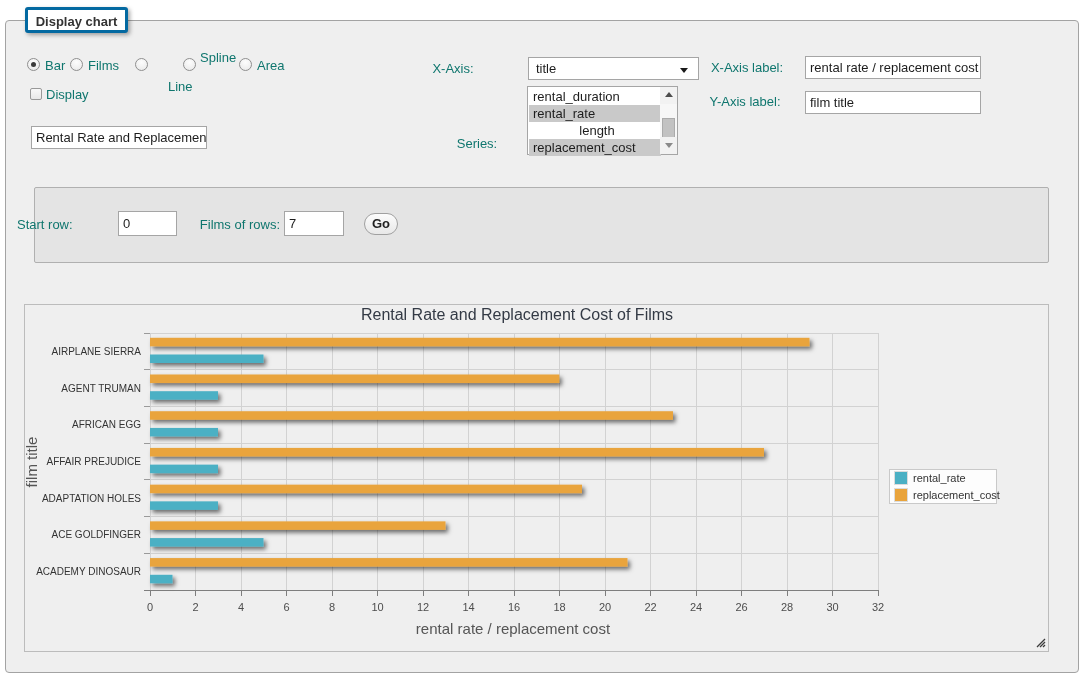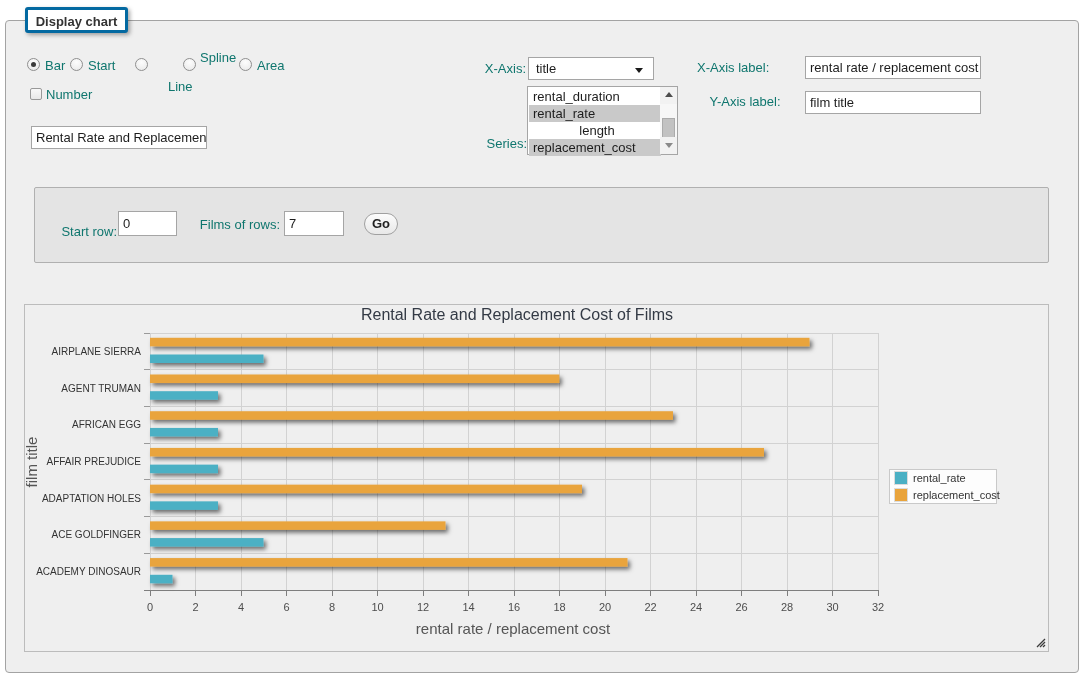--- a/index.html
+++ b/index.html
@@ -7,21 +7,21 @@
 body { position:relative; overflow:hidden; }
 .abs { position:absolute; }
 #fieldset { left:5px; top:20px; width:1074px; height:653px; background:#efefef; border:1px solid #a3a3a3; border-radius:4px; }
 #legendbox { left:25px; top:7px; width:103px; height:26px; background:#fff; border:3px solid #0369a1; border-radius:3px; box-shadow:2px 2px 4px rgba(0,0,0,0.35); font-size:13px; font-weight:bold; color:#333; text-align:center; line-height:24px; }
 .lbl { font-size:13px; color:#0f766e; }
 .radio { width:13px; height:13px; border-radius:50%; border:1px solid #8f8f8f; background:radial-gradient(circle at 50% 30%, #fdfdfd 0%, #ececec 80%); }
 .radio.checked::after { content:""; position:absolute; left:3px; top:3px; width:5px; height:5px; border-radius:50%; background:#3b3b3b; }
 .checkbox { width:12px; height:12px; border:1px solid #999; background:linear-gradient(#f8f8f8,#e8e8e8); border-radius:2px; }
 .tinput { background:#fff; border:1px solid #a5a5a5; font-size:13px; color:#1d1d1d; line-height:21px; padding:0 0 0 4px; white-space:nowrap; overflow:hidden; }
 
-#xsel { left:528px; top:57px; width:126px; height:23px; background:#fff; border:1px solid #a5a5a5; }
+#xsel { left:528px; top:57px; width:171px; height:23px; background:#fff; border:1px solid #a5a5a5; }
 #xsel .txt { position:absolute; left:7px; top:3px; font-size:13px; color:#1d1d1d; }
 #xsel .arr { position:absolute; right:10px; top:10px; width:0; height:0; border-left:4.5px solid transparent; border-right:4.5px solid transparent; border-top:5px solid #1a1a1a; }
 
 #listbox { left:527px; top:86px; width:151px; height:69px; background:#fff; border:1px solid #a5a5a5;padding-left:48px; }
 .opt { position:absolute; left:1px; width:132px; height:17px; font-size:13px; color:#1d1d1d; padding-left:4px; line-height:17px; white-space:nowrap; }
 .opt.sel { background:#c9c9c9; }
 #sbar { position:absolute; right:0; top:0; width:17px; height:67px; background:#f7f7f7; }
 .sbtn { position:absolute; left:0; width:17px; height:17px; background:#f2f2f2; }
 .sarr { position:absolute; left:4.5px; width:0; height:0; border-left:4px solid transparent; border-right:4px solid transparent; }
 #sthumb { position:absolute; left:2px; top:31px; width:13px; height:21px; background:#c2c2c2; border:1px solid #ababab; }
@@ -32,62 +32,62 @@
 #chartbox { left:24px; top:304px; width:1025px; height:348px; background:#efefef; border:1px solid #bcbcbc; }
 </style>
 </head>
 <body>
 <div class="abs" id="fieldset"></div>
 <div class="abs" id="legendbox">Display chart</div>
 
 <div class="abs radio checked" style="left:27px;top:58px;"></div>
 <div class="abs lbl" style="left:45px;top:58px;">Bar</div>
 <div class="abs radio" style="left:70px;top:58px;"></div>
-<div class="abs lbl" style="left:88px;top:58px;">Start</div>
+<div class="abs lbl" style="left:88px;top:58px;">Films</div>
 <div class="abs radio" style="left:135px;top:58px;"></div>
 <div class="abs lbl" style="left:168px;top:58px;margin-top:21px;">Line</div>
 <div class="abs radio" style="left:183px;top:58px;"></div>
 <div class="abs lbl" style="left:200px;top:50px;">Spline</div>
 <div class="abs radio" style="left:239px;top:58px;"></div>
 <div class="abs lbl" style="left:257px;top:58px;">Area</div>
 
 <div class="abs checkbox" style="left:30px;top:88px;"></div>
-<div class="abs lbl" style="left:46px;top:87px;">Number</div>
+<div class="abs lbl" style="left:46px;top:87px;">Display</div>
 
 <div class="abs tinput" style="left:31px;top:126px;width:176px;height:23px;">Rental Rate and Replacement Cost of Films</div>
 
-<div class="abs lbl" style="left:426px;top:61px;width:100px;text-align:right;">X-Axis:</div>
+<div class="abs lbl" style="left:403px;top:61px;width:100px;text-align:center;">X-Axis:</div>
 <div class="abs" id="xsel">
     <span class="txt">title</span>
     <span class="arr"></span>
   </div>
-<div class="abs lbl" style="left:697px;top:60px;width:100px;text-align:left;">X-Axis label:</div>
+<div class="abs lbl" style="left:697px;top:60px;width:100px;text-align:center;">X-Axis label:</div>
 <div class="abs tinput" style="left:805px;top:56px;width:176px;height:23px;">rental rate / replacement cost</div>
 
-<div class="abs lbl" style="left:427px;top:136px;width:100px;text-align:right;">Series:</div>
+<div class="abs lbl" style="left:427px;top:136px;width:100px;text-align:center;">Series:</div>
 <div class="abs" id="listbox">
   <div class="opt" style="top:1px;">rental_duration</div>
   <div class="opt sel" style="top:18px;">rental_rate</div>
   <div class="opt" style="top:35px;text-align:center;">length</div>
   <div class="opt sel" style="top:52px;">replacement_cost</div>
   <div id="sbar">
     <div class="sbtn" style="top:0;">
         <span class="sarr" style="top:5px;border-bottom:5px solid #4d4d4d;"></span>
       </div>
     <div id="sthumb"></div>
     <div class="sbtn" style="bottom:0;">
         <span class="sarr" style="top:6px;border-top:5px solid #8a8a8a;"></span>
       </div>
   </div>
 </div>
 <div class="abs lbl" style="left:695px;top:94px;width:100px;text-align:center;">Y-Axis label:</div>
 <div class="abs tinput" style="left:805px;top:91px;width:176px;height:23px;">film title</div>
 
 <div class="abs" id="graybox"></div>
-<div class="abs lbl" style="left:17px;top:224px;width:100px;text-align:right;">Start row:</div>
+<div class="abs lbl" style="left:17px;top:217px;width:100px;text-align:left;">Start row:</div>
 <div class="abs tinput" style="left:118px;top:211px;width:59px;height:25px;line-height:23px;">0</div>
 <div class="abs lbl" style="left:183px;top:217px;width:97px;text-align:right;">Films of rows:</div>
 <div class="abs tinput" style="left:284px;top:211px;width:60px;height:25px;line-height:23px;">7</div>
 <div class="abs" id="gobtn">Go</div>
 
 <div class="abs" id="chartbox">
 <svg width="1023" height="345" style="position:absolute;left:0;top:0;">
 <defs>
 <filter id="sh" x="-30%" y="-30%" width="160%" height="160%">
 <feDropShadow dx="2.5" dy="2.8" stdDeviation="2.2" flood-color="#000" flood-opacity="0.55"></feDropShadow>

